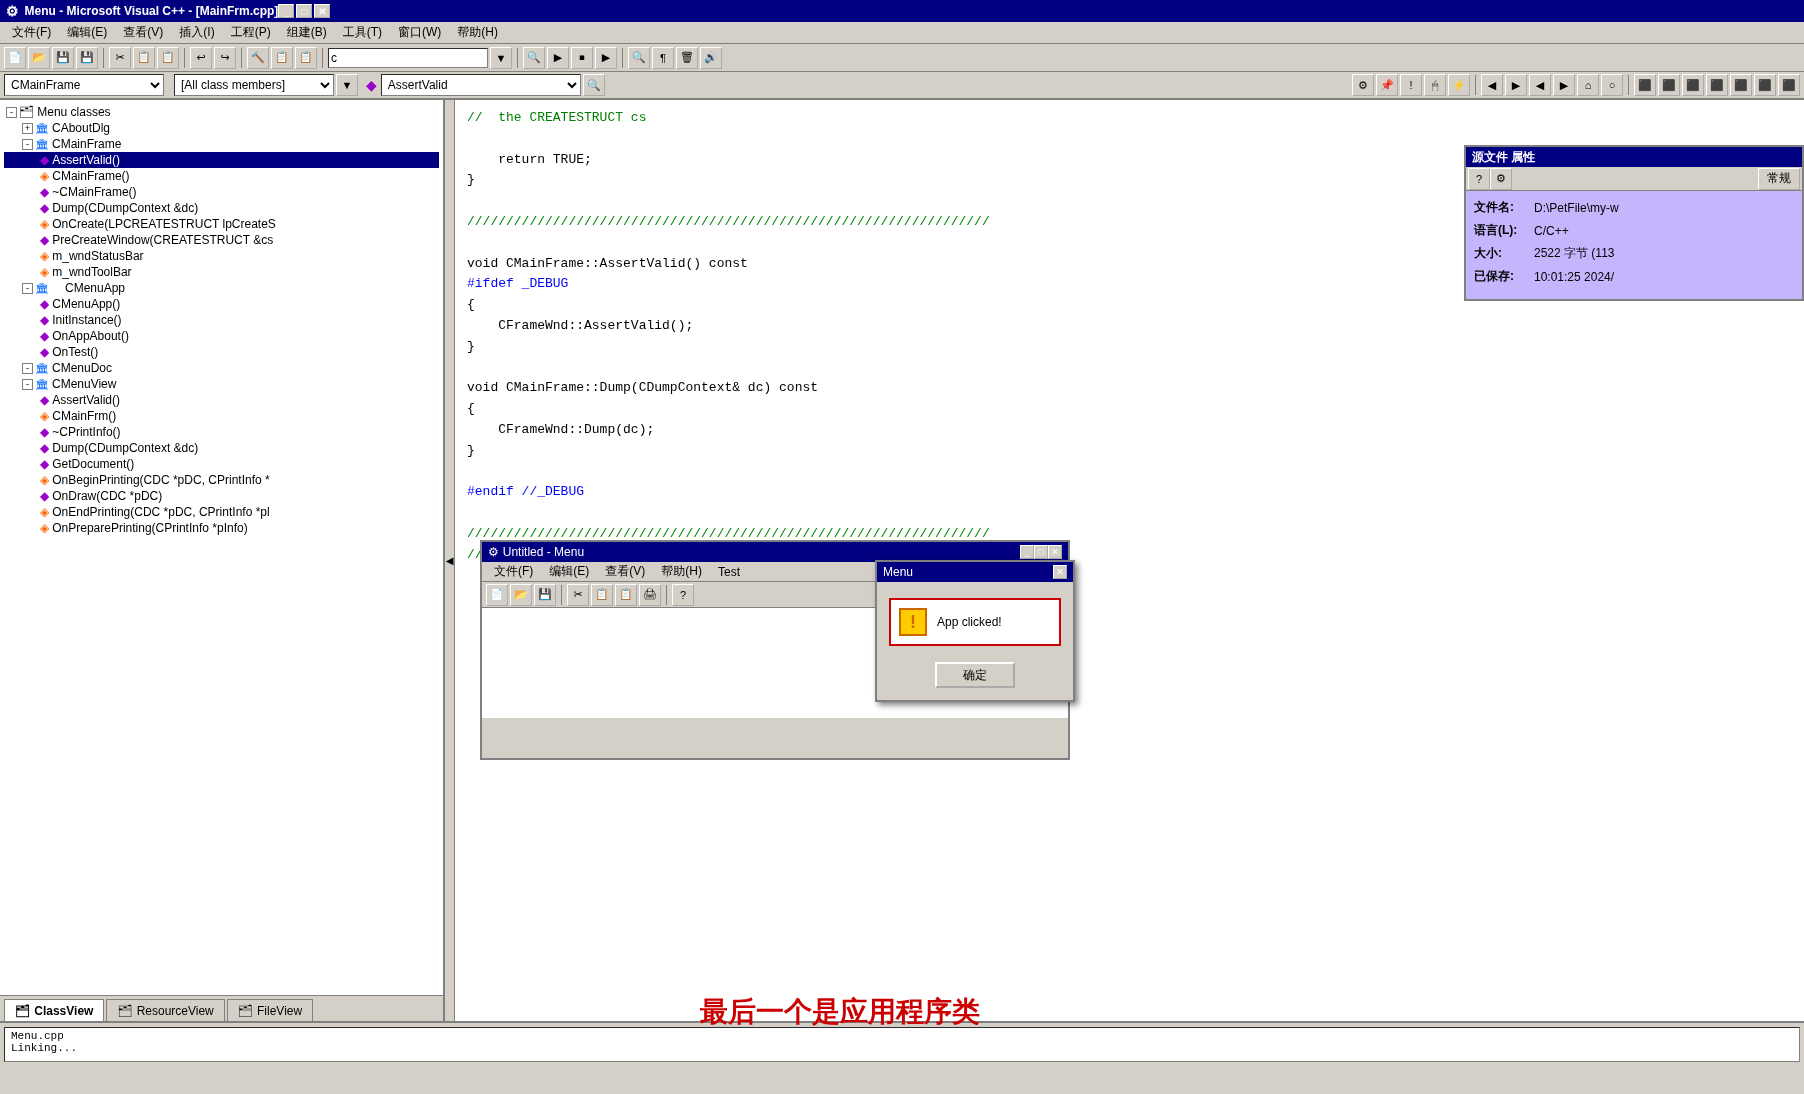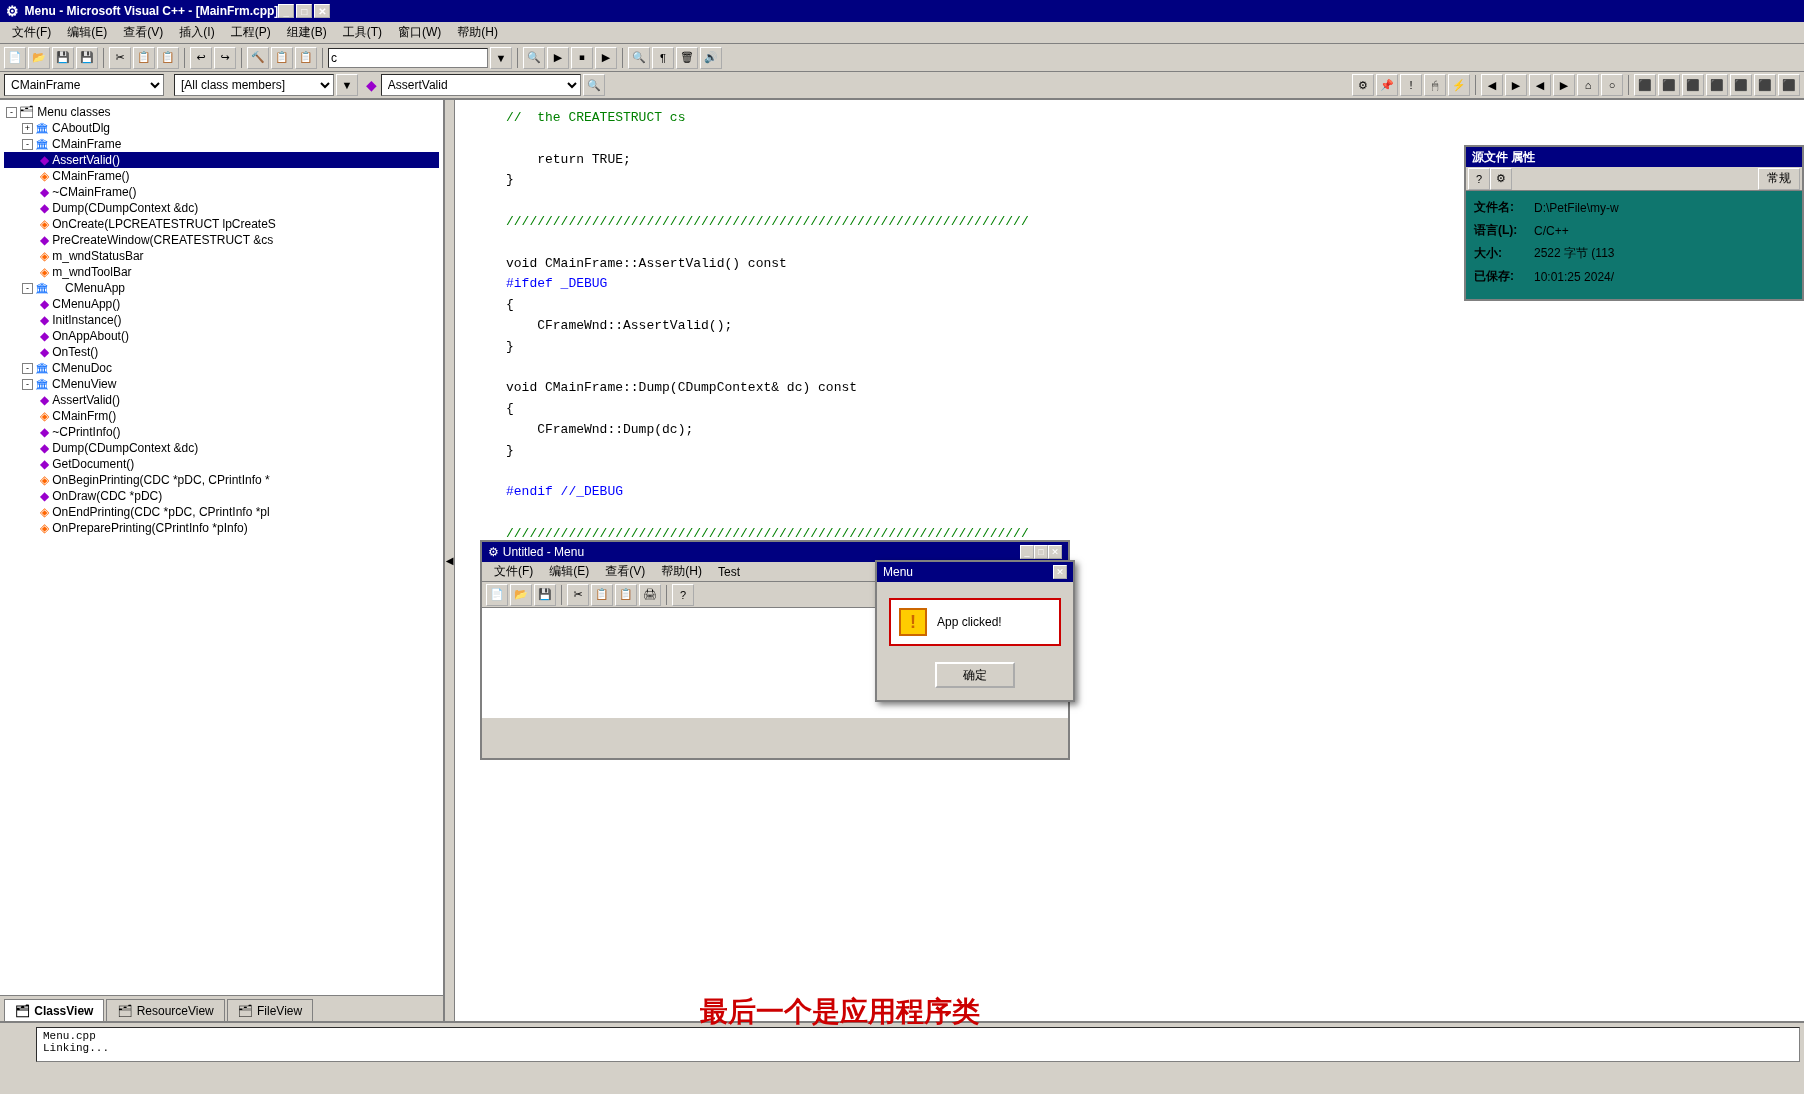--- a/index.html
+++ b/index.html
@@ -37,33 +37,33 @@
     .tree-item.selected { background: #000080; color: white; }
     .tree-indent { display: inline-block; }
     .expand-btn { width: 11px; height: 11px; border: 1px solid #808080; background: white; display: inline-flex; align-items: center; justify-content: center; font-size: 9px; margin-right: 2px; cursor: pointer; }
     
     
     .tab-bar { height: 26px; background: #d4d0c8; display: flex; align-items: flex-end; border-top: 1px solid #808080; padding: 0 4px; }
     .tab { height: 22px; padding: 2px 10px; background: #d4d0c8; border: 1px solid #808080; border-bottom: none; cursor: pointer; font-size: 12px; display: flex; align-items: center; gap: 4px; margin-right: 2px; }
     .tab.active { background: white; font-weight: bold; }
     
     
-    .right-panel { flex: 1; background: white; overflow: hidden; position: relative; padding-left: 39px; }
+    .right-panel { flex: 1; background: white; overflow: hidden; position: relative; }
     .code-area { padding: 8px 12px; font-family: 'Courier New', monospace; font-size: 13px; line-height: 1.6; overflow: auto; height: 100%; }
     .code-line { white-space: pre; }
     .c-comment { color: #008000; }
     .c-divider { color: #008000; }
     .c-preprocessor { color: #0000ff; }
     
     
-    .status-bar { height: 45px; background: #d4d0c8; border-top: 2px solid #808080; display: flex; flex-direction: column; padding-left: 32px; }
+    .status-bar { height: 45px; background: #d4d0c8; border-top: 2px solid #808080; display: flex; flex-direction: column; }
     .status-output { flex: 1; background: white; border: 1px inset #808080; margin: 4px; padding: 2px 6px; font-family: 'Courier New', monospace; font-size: 11px; overflow: hidden; }
     
     
-    .properties-panel { position: absolute; top: 22px; right: 0; width: 300px; background: #0f766e; border: 2px solid #808080; z-index: 10; }
+    .properties-panel { position: absolute; top: 22px; right: 0; width: 300px; background: #c4b5fd; border: 2px solid #808080; z-index: 10; }
     .props-title { height: 20px; background: #000080; color: white; display: flex; align-items: center; padding: 0 6px; font-size: 12px; font-weight: bold; }
     .props-toolbar { height: 24px; background: #d4d0c8; display: flex; align-items: center; padding: 2px; border-bottom: 1px solid #808080; }
     .props-content { padding: 8px; }
     .props-row { display: flex; align-items: center; margin-bottom: 6px; font-size: 12px; }
     .props-label { width: 60px; font-weight: bold; color: #000000; }
     .props-value { flex: 1; }
     
     
     .child-window { position: absolute; top: 540px; left: 480px; width: 590px; height: 220px; background: #d4d0c8; border: 2px solid #808080; z-index: 20; }
     .child-title { height: 20px; background: #000080; color: white; display: flex; align-items: center; padding: 0 6px; font-size: 12px; }

